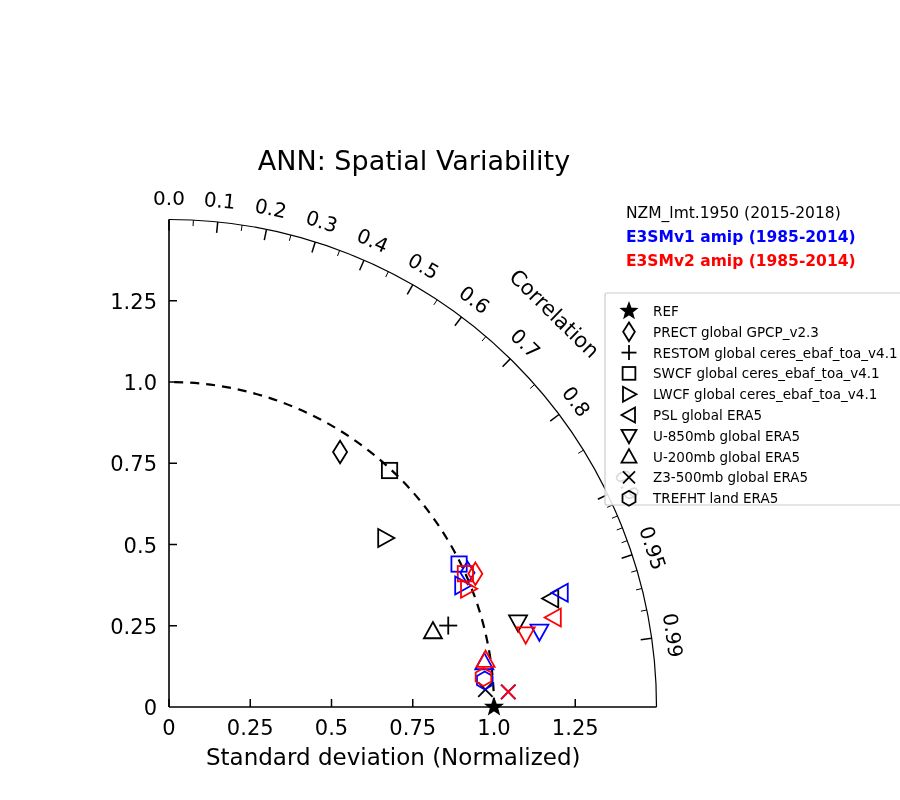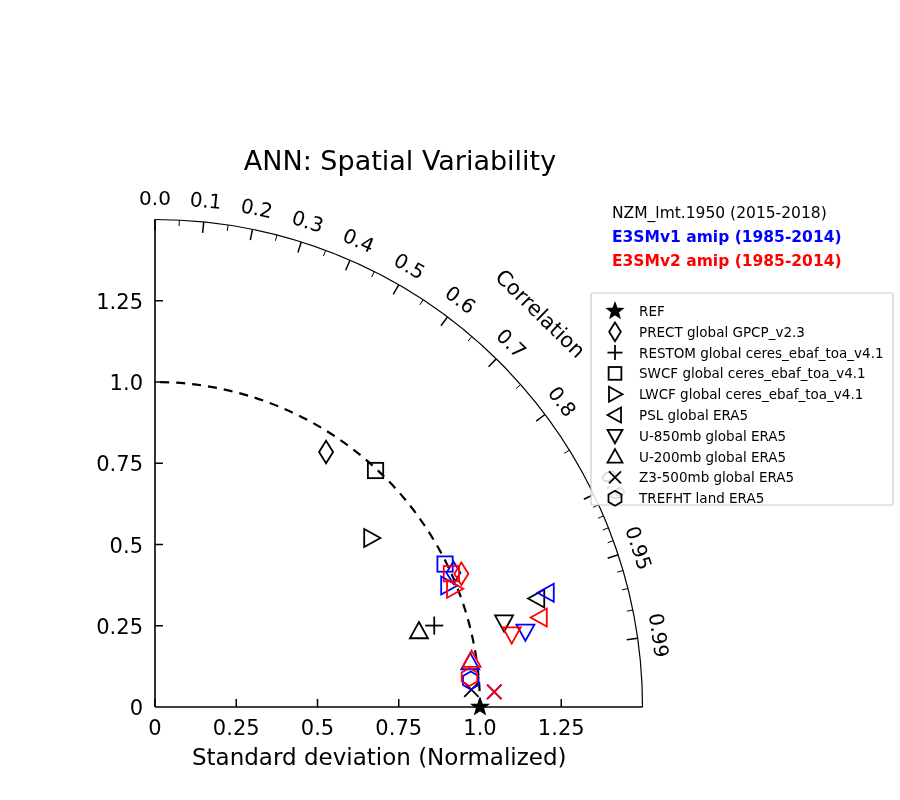--- a/index.html
+++ b/index.html
@@ -1,18 +1,18 @@
 <!DOCTYPE html>
 <html><head>
 <meta charset="utf-8">
 <style>
   html,body{margin:0;padding:0;background:#fff;}
   body{width:900px;height:800px;overflow:hidden;
        font-family:"DejaVu Sans","Liberation Sans",sans-serif;color:#000;}
-  #stage{position:relative;width:712px;height:800px;}
+  #stage{position:relative;width:712px;height:800px;margin-left:14px;}
   svg{position:absolute;left:0;top:0;}
   .ttl{font-size:27px;fill:#000;}
   .ax{font-size:21px;fill:#000;}
   .axlab{font-size:23px;fill:#000;}
   .corrlab{font-size:20px;fill:#000;}
   .corrttl{font-size:21px;fill:#000;}
   .hdr{font-size:15.5px;}
   .lg{font-size:13.5px;fill:#000;}
   .axis-line{stroke:#000;stroke-width:1.6;fill:none;}
   .arc{stroke:#000;stroke-width:1.2;fill:none;}

